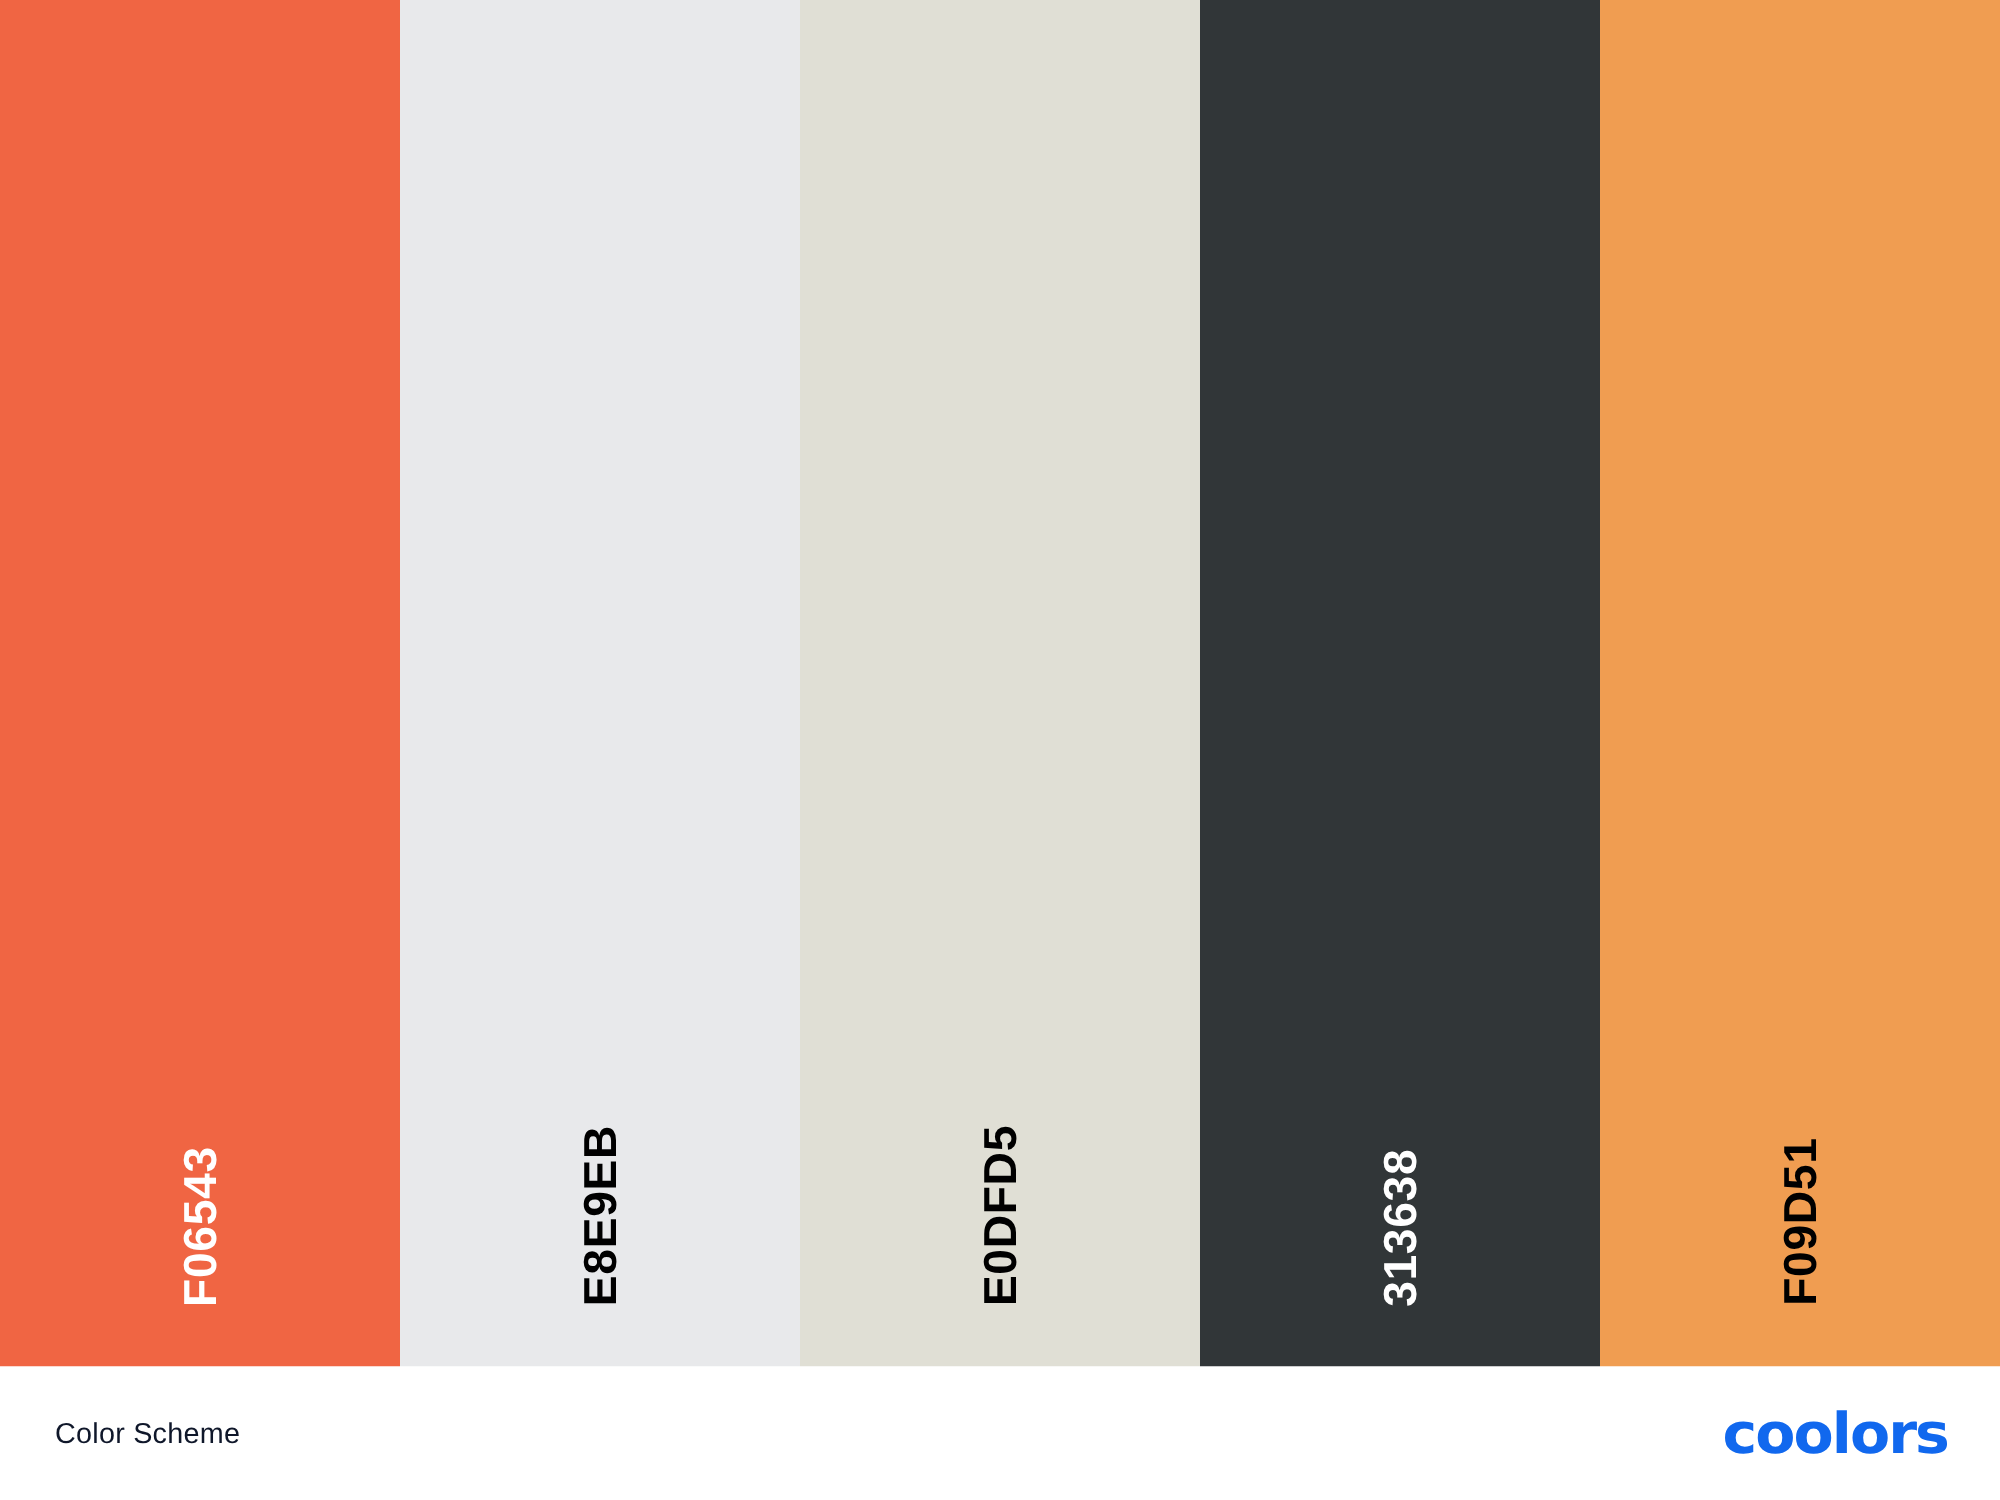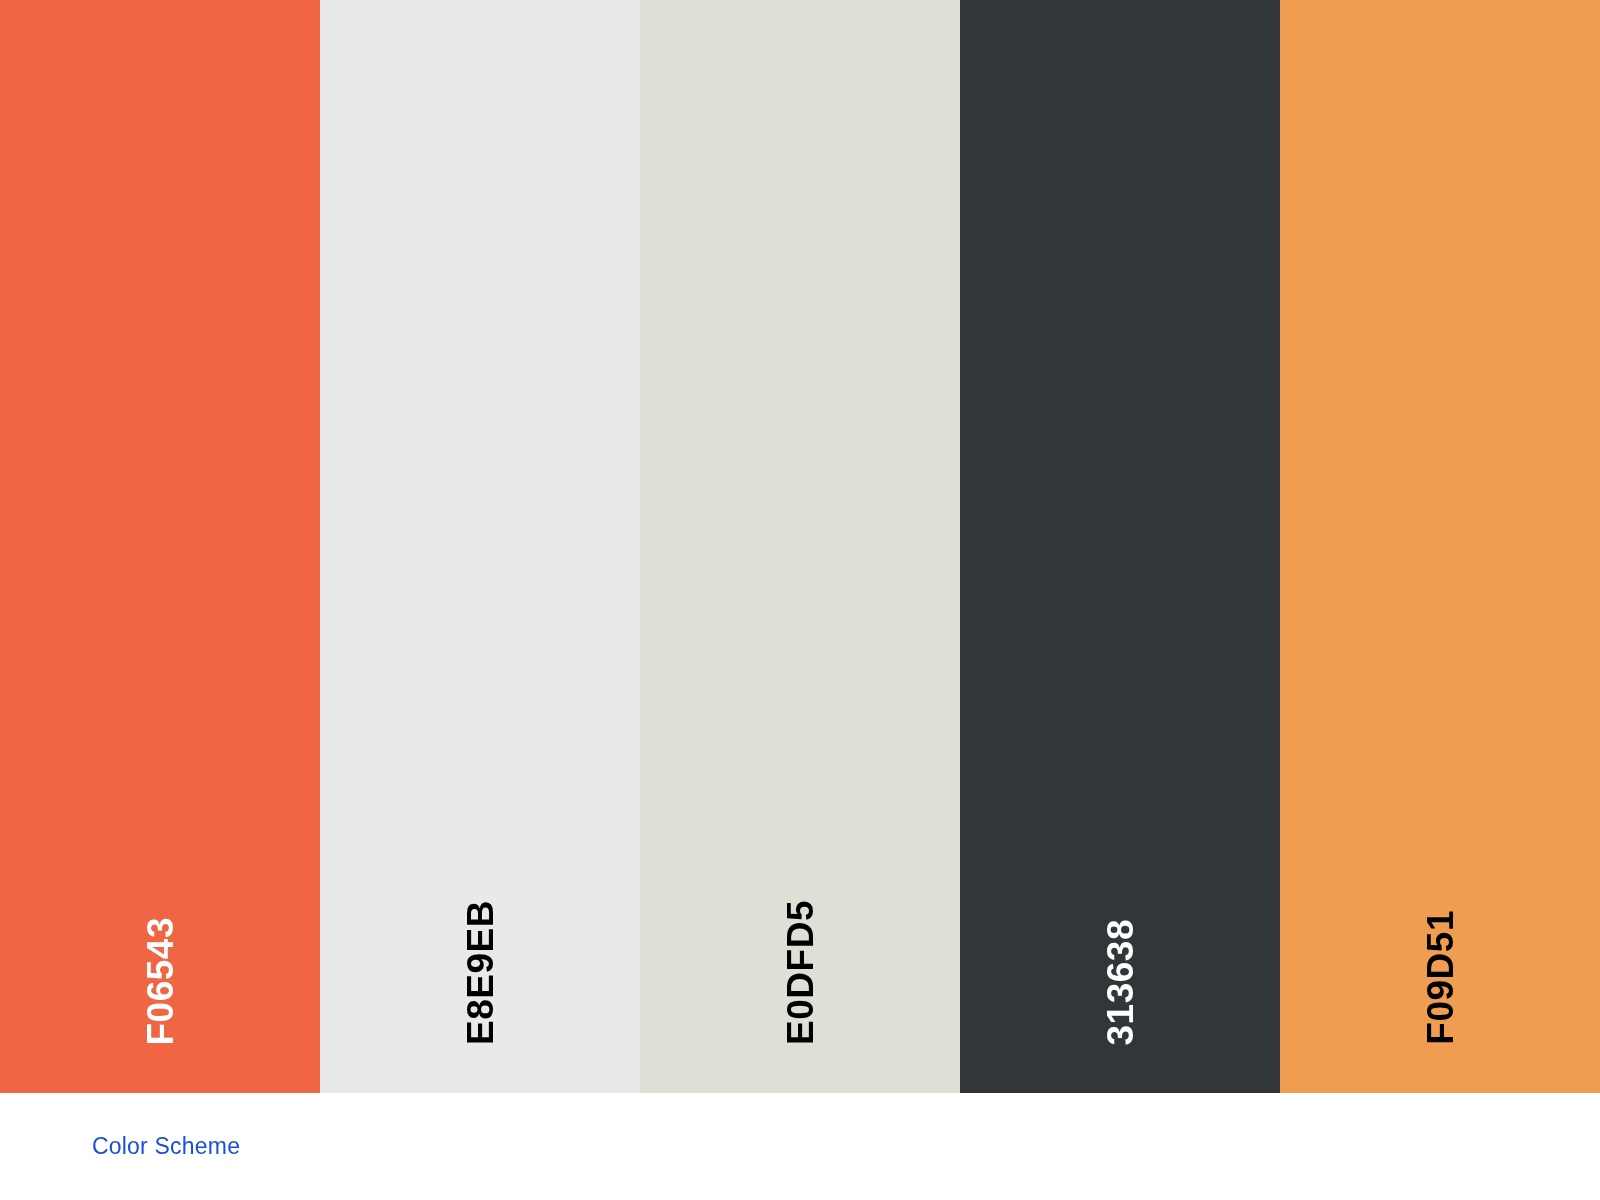--- a/index.html
+++ b/index.html
@@ -62,23 +62,22 @@
     align-items: center;
     justify-content: space-between;
     padding: 0 42px 0 44px;
     box-sizing: border-box;
   }
 
   #footer-caption {
     font-family: "Liberation Sans", sans-serif;
     font-size: 23px;
     font-weight: normal;
-    color: #1d4ed8;
+    color: #0f172a;
     letter-spacing: 0.2px;
-    margin-left: 48px;
   }
 
   #coolors-logo {
     display: flex;
     align-items: center;
     line-height: 1;
   }
 
   #coolors-wordmark {
     font-family: "DejaVu Sans", sans-serif;
@@ -115,15 +114,18 @@
 
     <div class="swatch" style="background:#F09D51;">
       <span class="swatch-label" style="color:#000000;">F09D51</span>
     </div>
 
   </div>
 
   <div id="footer-bar">
     <span id="footer-caption">Color Scheme</span>
 
+    <div id="coolors-logo">
+      <span id="coolors-wordmark">coolors</span>
+    </div>
   </div>
 
 </div>
 
 </body></html>

